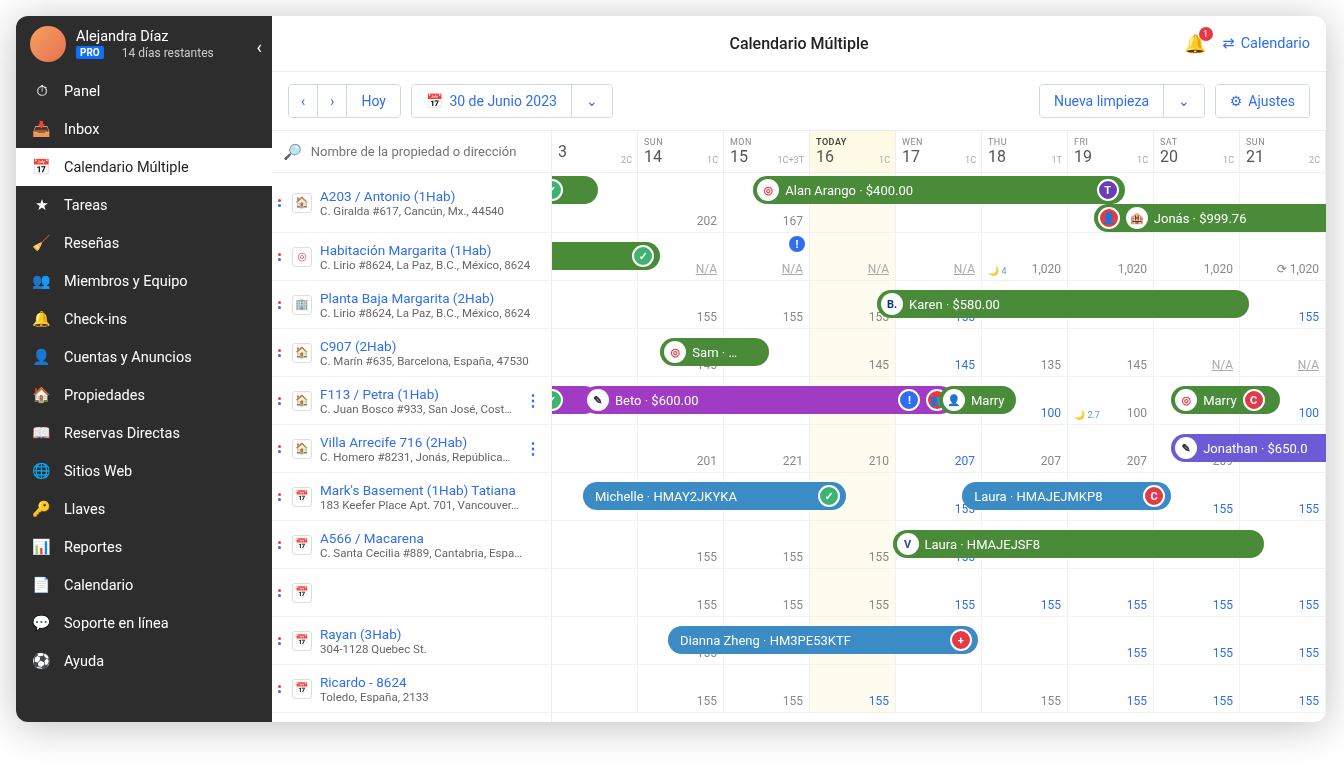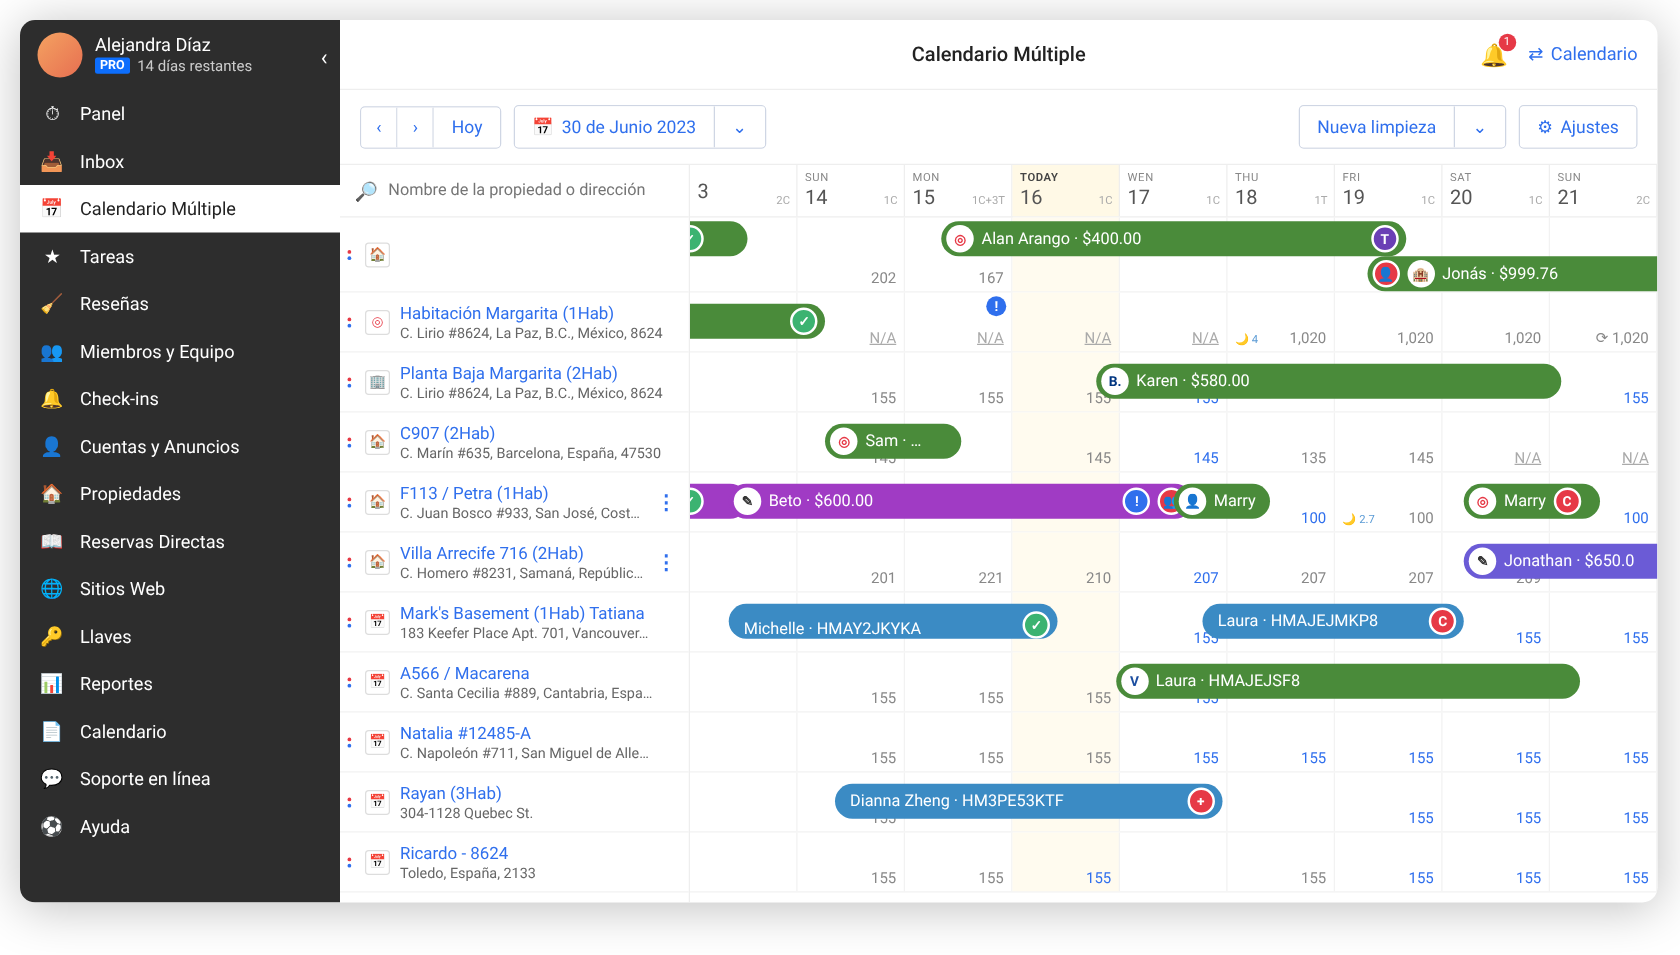--- a/index.html
+++ b/index.html
@@ -2,21 +2,21 @@
 <html><head>
 <meta charset="utf-8">
 <style>
 * { box-sizing: border-box; margin: 0; padding: 0; font-family: -apple-system, BlinkMacSystemFont, "Segoe UI", Roboto, sans-serif; }
 body { background: #fff; width: 1344px; height: 764px; overflow: hidden; position: relative; }
 .app { display: flex; width: 1310px; height: 706px; margin: 16px; border-radius: 12px; overflow: hidden; box-shadow: 0 4px 40px rgba(0,0,0,0.25); background: #fff; }
 .sidebar { width: 256px; background: #2d2d2d; color: #fff; display: flex; flex-direction: column; flex-shrink: 0; }
 .sidebar-header { display: flex; align-items: center; padding: 10px 14px; gap: 10px; position: relative; }
 .avatar { width: 36px; height: 36px; border-radius: 50%; background: linear-gradient(135deg,#f4a261,#e76f51); flex-shrink: 0; }
 .sidebar-header .name { font-size: 14.5px; line-height: 1.2; }
-.sidebar-header .sub { font-size: 12px; color: #ccc; display: flex; align-items: center; gap: 6px; }
+.sidebar-header .sub { font-size: 12px; color: #ccc; display: flex; align-items: center; gap: 18px; }
 .pro-badge { background: #0d6efd; color: #fff; font-size: 10px; font-weight: 700; padding: 1px 4px; border-radius: 2px; }
 .collapse-btn { position: absolute; right: 10px; top: 20px; color: #fff; font-size: 18px; }
 .nav { list-style: none; flex: 1; overflow-y: auto; }
 .nav li { display: flex; align-items: center; gap: 12px; padding: 10px 16px; font-size: 14.5px; cursor: pointer; }
 .nav li.active { background: #fff; color: #222; }
 .nav .icon { width: 20px; text-align: center; font-size: 15px; }
 .main { flex: 1; display: flex; flex-direction: column; min-width: 0; }
 .topbar { display: flex; align-items: center; justify-content: center; height: 56px; border-bottom: 1px solid #eee; position: relative; }
 .topbar .title { font-size: 16px; font-weight: 500; color: #222; }
 .topbar-right { position: absolute; right: 16px; display: flex; align-items: center; gap: 16px; }
@@ -201,20 +201,24 @@
           <span class="search-icon-s">🔍</span>
           <input placeholder="Nombre de la propiedad o dirección" style="">
         </div>
         <div id="prop-list">
             <div class="prop-row" style="height: 60px;">
               <div class="dots">
                 <span style="background:#e63946"></span>
                 <span style="background:#2f6fed"></span>
               </div>
   <div class="prop-icon" style="color:#333">🏠</div>
+  <div class="prop-text">
+                <div class="prop-name">A203 / Antonio (1Hab)</div>
+                <div class="prop-addr">C. Giralda #617, Cancún, Mx., 44540</div>
+              </div>
   </div>
             <div class="prop-row">
               <div class="dots">
                 <span style="background:#e63946"></span>
                 <span style="background:#2f6fed"></span>
               </div>
   <div class="prop-icon" style="color:#e63946">◎</div>
   <div class="prop-text">
                 <div class="prop-name">Habitación Margarita (1Hab)</div>
                 <div class="prop-addr">C. Lirio #8624, La Paz, B.C., México, 8624</div>
@@ -255,21 +259,21 @@
   <div class="more-v">⋮</div>
             </div>
             <div class="prop-row">
               <div class="dots">
                 <span style="background:#e63946"></span>
                 <span style="background:#2f6fed"></span>
               </div>
   <div class="prop-icon" style="color:#333">🏠</div>
   <div class="prop-text">
                 <div class="prop-name">Villa Arrecife 716 (2Hab)</div>
-                <div class="prop-addr">C. Homero #8231, Samaná, República…</div>
+                <div class="prop-addr">C. Homero #8231, Jonás, República…</div>
               </div>
   <div class="more-v">⋮</div>
             </div>
             <div class="prop-row">
               <div class="dots">
                 <span style="background:#e63946"></span>
                 <span style="background:#2f6fed"></span>
               </div>
   <div class="prop-icon" style="color:#2f6fed">📅</div>
   <div class="prop-text">
@@ -287,24 +291,20 @@
                 <div class="prop-name">A566 / Macarena</div>
                 <div class="prop-addr">C. Santa Cecilia #889, Cantabria, Espa…</div>
               </div>
   </div>
             <div class="prop-row">
               <div class="dots">
                 <span style="background:#e63946"></span>
                 <span style="background:#2f6fed"></span>
               </div>
   <div class="prop-icon" style="color:#2f6fed">📅</div>
-  <div class="prop-text">
-                <div class="prop-name">Natalia #12485-A</div>
-                <div class="prop-addr">C. Napoleón #711, San Miguel de Alle…</div>
-              </div>
   </div>
             <div class="prop-row">
               <div class="dots">
                 <span style="background:#e63946"></span>
                 <span style="background:#2f6fed"></span>
               </div>
   <div class="prop-icon" style="color:#2f6fed">📅</div>
   <div class="prop-text">
                 <div class="prop-name">Rayan (3Hab)</div>
                 <div class="prop-addr">304-1128 Quebec St.</div>
@@ -561,21 +561,21 @@
                 <span class="price">155</span>
               </div>
               <div class="cell"></div>
               <div class="cell"></div>
               <div class="cell">
                 <span class="price">155</span>
               </div>
               <div class="cell">
                 <span class="price">155</span>
               </div>
-              <div class="booking blue" style="left: 4%; width: 34%; align-items: flex-end;">
+              <div class="booking blue" style="left: 4%; width: 34%;">
                 <span style="padding-left:8px">Michelle · HMAY2JKYKA</span>
                 <span style="margin-left:auto" class="circle-badge cb-check">✓</span>
               </div>
               <div class="booking blue" style="left: 53%; width: 27%;">
                 <span style="padding-left:8px">Laura · HMAJEJMKP8</span>
                 <span style="margin-left:auto" class="circle-badge cb-red">C</span>
               </div>
             </div>
             <div class="trow">
               <div class="cell"></div>

